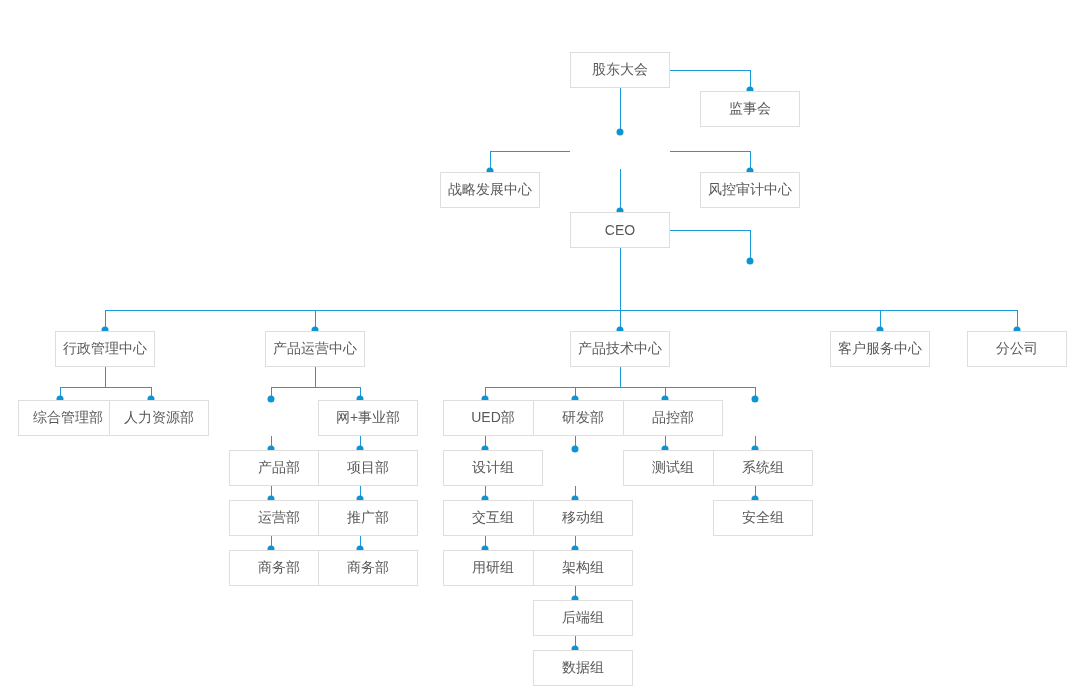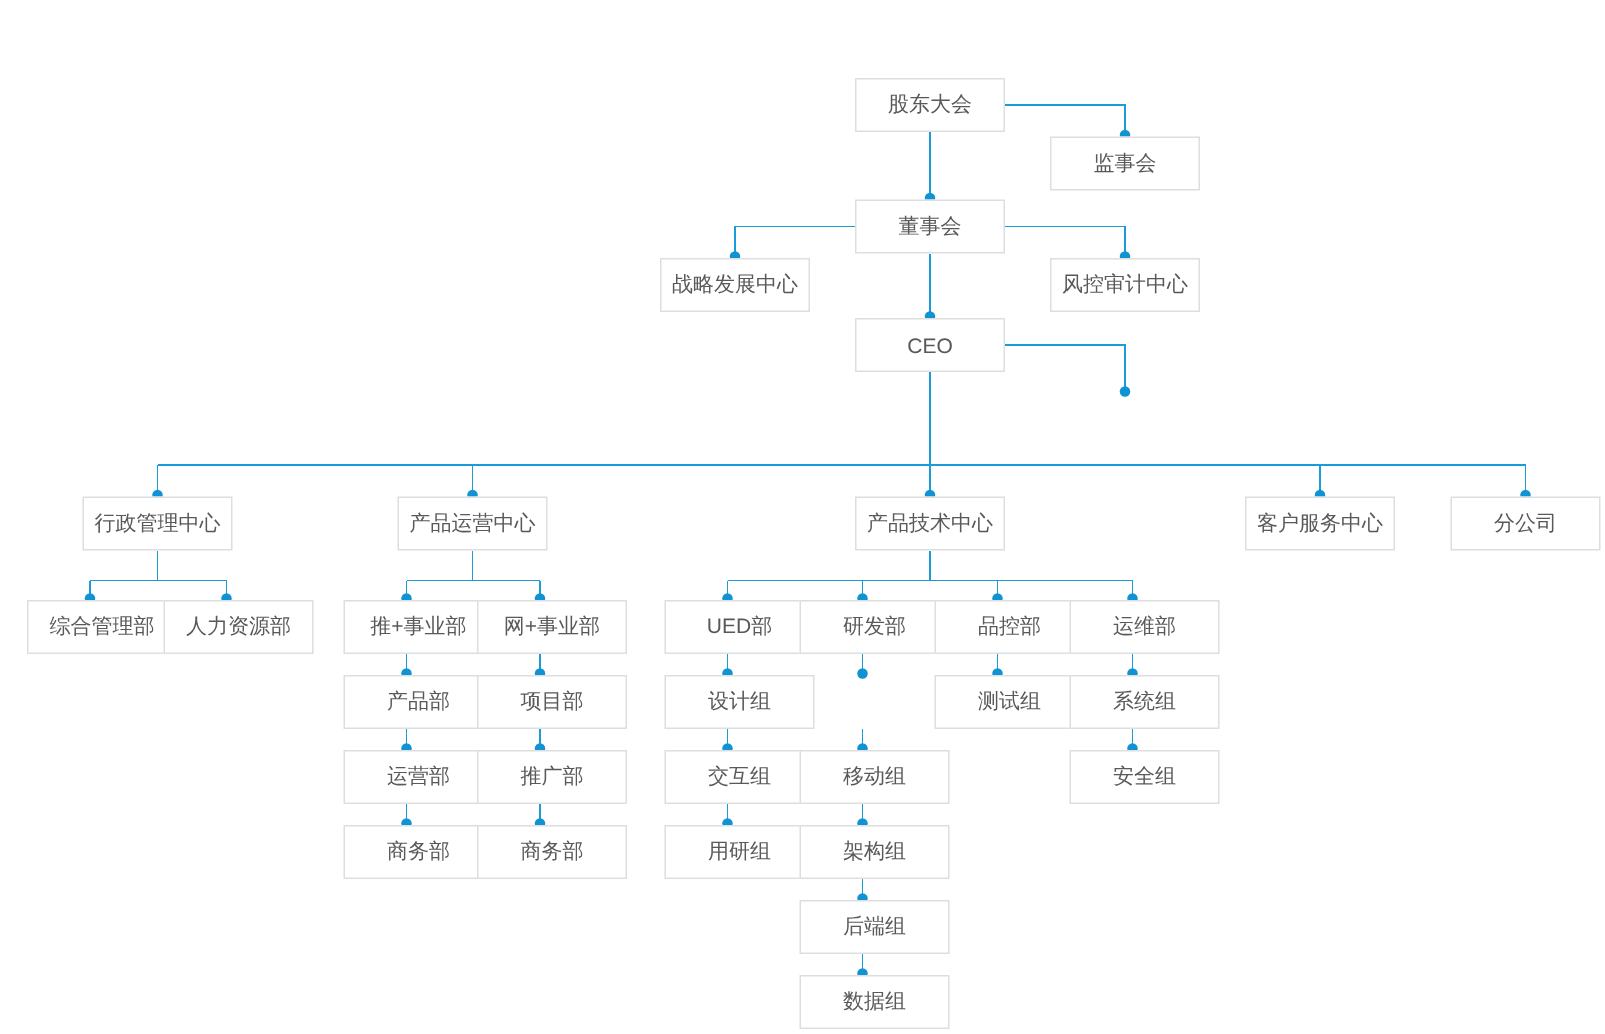--- a/index.html
+++ b/index.html
@@ -80,47 +80,44 @@
       <circle cx="575" cy="599" r="3.5"></circle>
         <circle cx="575" cy="649" r="3.5"></circle>
       <circle cx="665" cy="449" r="3.5"></circle>
       <circle cx="755" cy="449" r="3.5"></circle>
         <circle cx="755" cy="499" r="3.5"></circle>
     </g>
   </svg>
 
   <div class="node w-lg" style="left:570px;top:52px">股东大会</div>
   <div class="node w-lg" style="left:700px;top:91px">监事会</div>
-  <div class="node w-lg" style="left:570px;top:133px">董事会</div>
   <div class="node w-lg" style="left:440px;top:172px">战略发展中心</div>
   <div class="node w-lg" style="left:700px;top:172px">风控审计中心</div>
   <div class="node w-lg" style="left:570px;top:212px">CEO</div>
 
   <div class="node w-lg" style="left:55px;top:331px">行政管理中心</div>
   <div class="node w-lg" style="left:265px;top:331px">产品运营中心</div>
   <div class="node w-lg" style="left:570px;top:331px">产品技术中心</div>
   <div class="node w-lg" style="left:830px;top:331px">客户服务中心</div>
   <div class="node w-lg" style="left:967px;top:331px">分公司</div>
 
   <div class="node w-sm" style="left:18px;top:400px">综合管理部</div>
   <div class="node w-sm" style="left:109px;top:400px">人力资源部</div>
 
-  <div class="node w-sm" style="left:229px;top:400px">推+事业部</div>
   <div class="node w-sm" style="left:318px;top:400px">网+事业部</div>
   <div class="node w-sm" style="left:229px;top:450px">产品部</div>
   <div class="node w-sm" style="left:229px;top:500px">运营部</div>
   <div class="node w-sm" style="left:229px;top:550px">商务部</div>
   <div class="node w-sm" style="left:318px;top:450px">项目部</div>
   <div class="node w-sm" style="left:318px;top:500px">推广部</div>
   <div class="node w-sm" style="left:318px;top:550px">商务部</div>
 
   <div class="node w-sm" style="left:443px;top:400px">UED部</div>
   <div class="node w-sm" style="left:533px;top:400px">研发部</div>
   <div class="node w-sm" style="left:623px;top:400px">品控部</div>
-  <div class="node w-sm" style="left:713px;top:400px">运维部</div>
   <div class="node w-sm" style="left:443px;top:450px">设计组</div>
   <div class="node w-sm" style="left:443px;top:500px">交互组</div>
   <div class="node w-sm" style="left:443px;top:550px">用研组</div>
   <div class="node w-sm" style="left:533px;top:500px">移动组</div>
   <div class="node w-sm" style="left:533px;top:550px">架构组</div>
   <div class="node w-sm" style="left:533px;top:600px">后端组</div>
   <div class="node w-sm" style="left:533px;top:650px">数据组</div>
   <div class="node w-sm" style="left:623px;top:450px">测试组</div>
   <div class="node w-sm" style="left:713px;top:450px">系统组</div>
   <div class="node w-sm" style="left:713px;top:500px">安全组</div>

